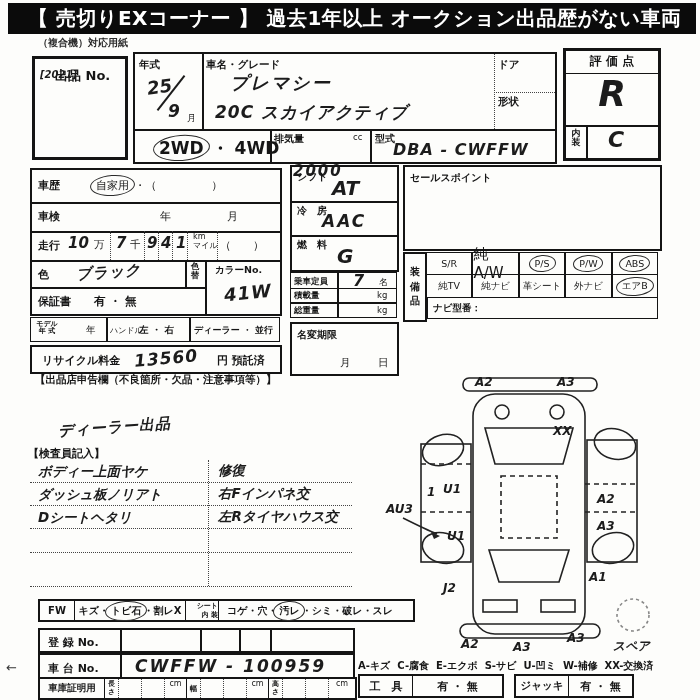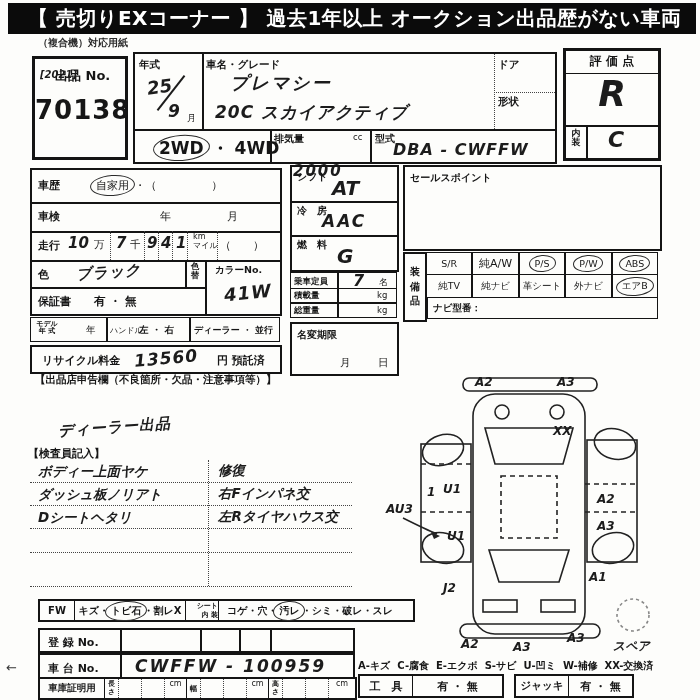--- a/index.html
+++ b/index.html
@@ -29,21 +29,20 @@
 
 <div id="sheet">
 
   <div class="abs" style="left:8px;top:3px;width:688px;height:31px;background:#0b0b0b;color:#fff;
               font-weight:bold;font-size:20px;line-height:31px;padding-left:20px;box-sizing:border-box;letter-spacing:.5px;">【 売切りEXコーナー 】 過去1年以上 オークション出品歴がない車両</div>
   <div class="abs" style="left:38px;top:36px;font-size:10px;color:#2b2b2b;font-weight:bold;">（複合機）対応用紙</div>
 
   <div class="abs b3" style="left:32px;top:56px;width:90px;height:98px;">
     <div class="abs lbl" style="left:20px;top:8px;font-size:13px;">出品 No.</div>
     <div class="abs hw" style="left:5px;top:10px;font-size:10px;">[2021]</div>
-    <div class="abs" style="left:0;top:36px;width:100%;text-align:center;font-size:26px;font-weight:600;letter-spacing:1px;">70138</div>
   </div>
 
   <div class="abs b2" style="left:133px;top:52px;width:420px;height:108px;">
     <div class="hline" style="left:0;top:75px;width:420px;"></div>
     <div class="vline" style="left:67px;top:0;height:75px;"></div>
     <div class="dotv" style="left:359px;top:0;height:75px;"></div>
     <div class="doth" style="left:359px;top:38px;width:61px;"></div>
     <div class="vline" style="left:135px;top:75px;height:33px;"></div>
     <div class="vline" style="left:235px;top:75px;height:33px;"></div>
 
@@ -188,21 +187,21 @@
     <div class="b2 stack lbl" style="width:20px;font-size:10px;display:flex;flex-direction:column;justify-content:center;align-items:center;gap:4px;">
       <span>装</span>
         <span>備</span>
         <span>品</span>
     </div>
     <div style="flex:1;display:flex;flex-direction:column;">
       <div class="flexrow" style="height:23px;">
         <div class="cell b1" style="flex:1;font-size:9.5px;border-left:none;">
             <span>S/R</span>
           </div>
-        <div class="cell b1" style="flex:1;font-size:11px;">
+        <div class="cell b1" style="flex:1;font-size:15px;">
             <span>純A/W</span>
           </div>
         <div class="cell b1" style="flex:1;font-size:9.5px;">
             <span class="ovalwrap">P/S</span>
           </div>
         <div class="cell b1" style="flex:1;font-size:9.5px;">
             <span class="ovalwrap">P/W</span>
           </div>
         <div class="cell b1" style="flex:1;font-size:9.5px;">
             <span class="ovalwrap">ABS</span>

